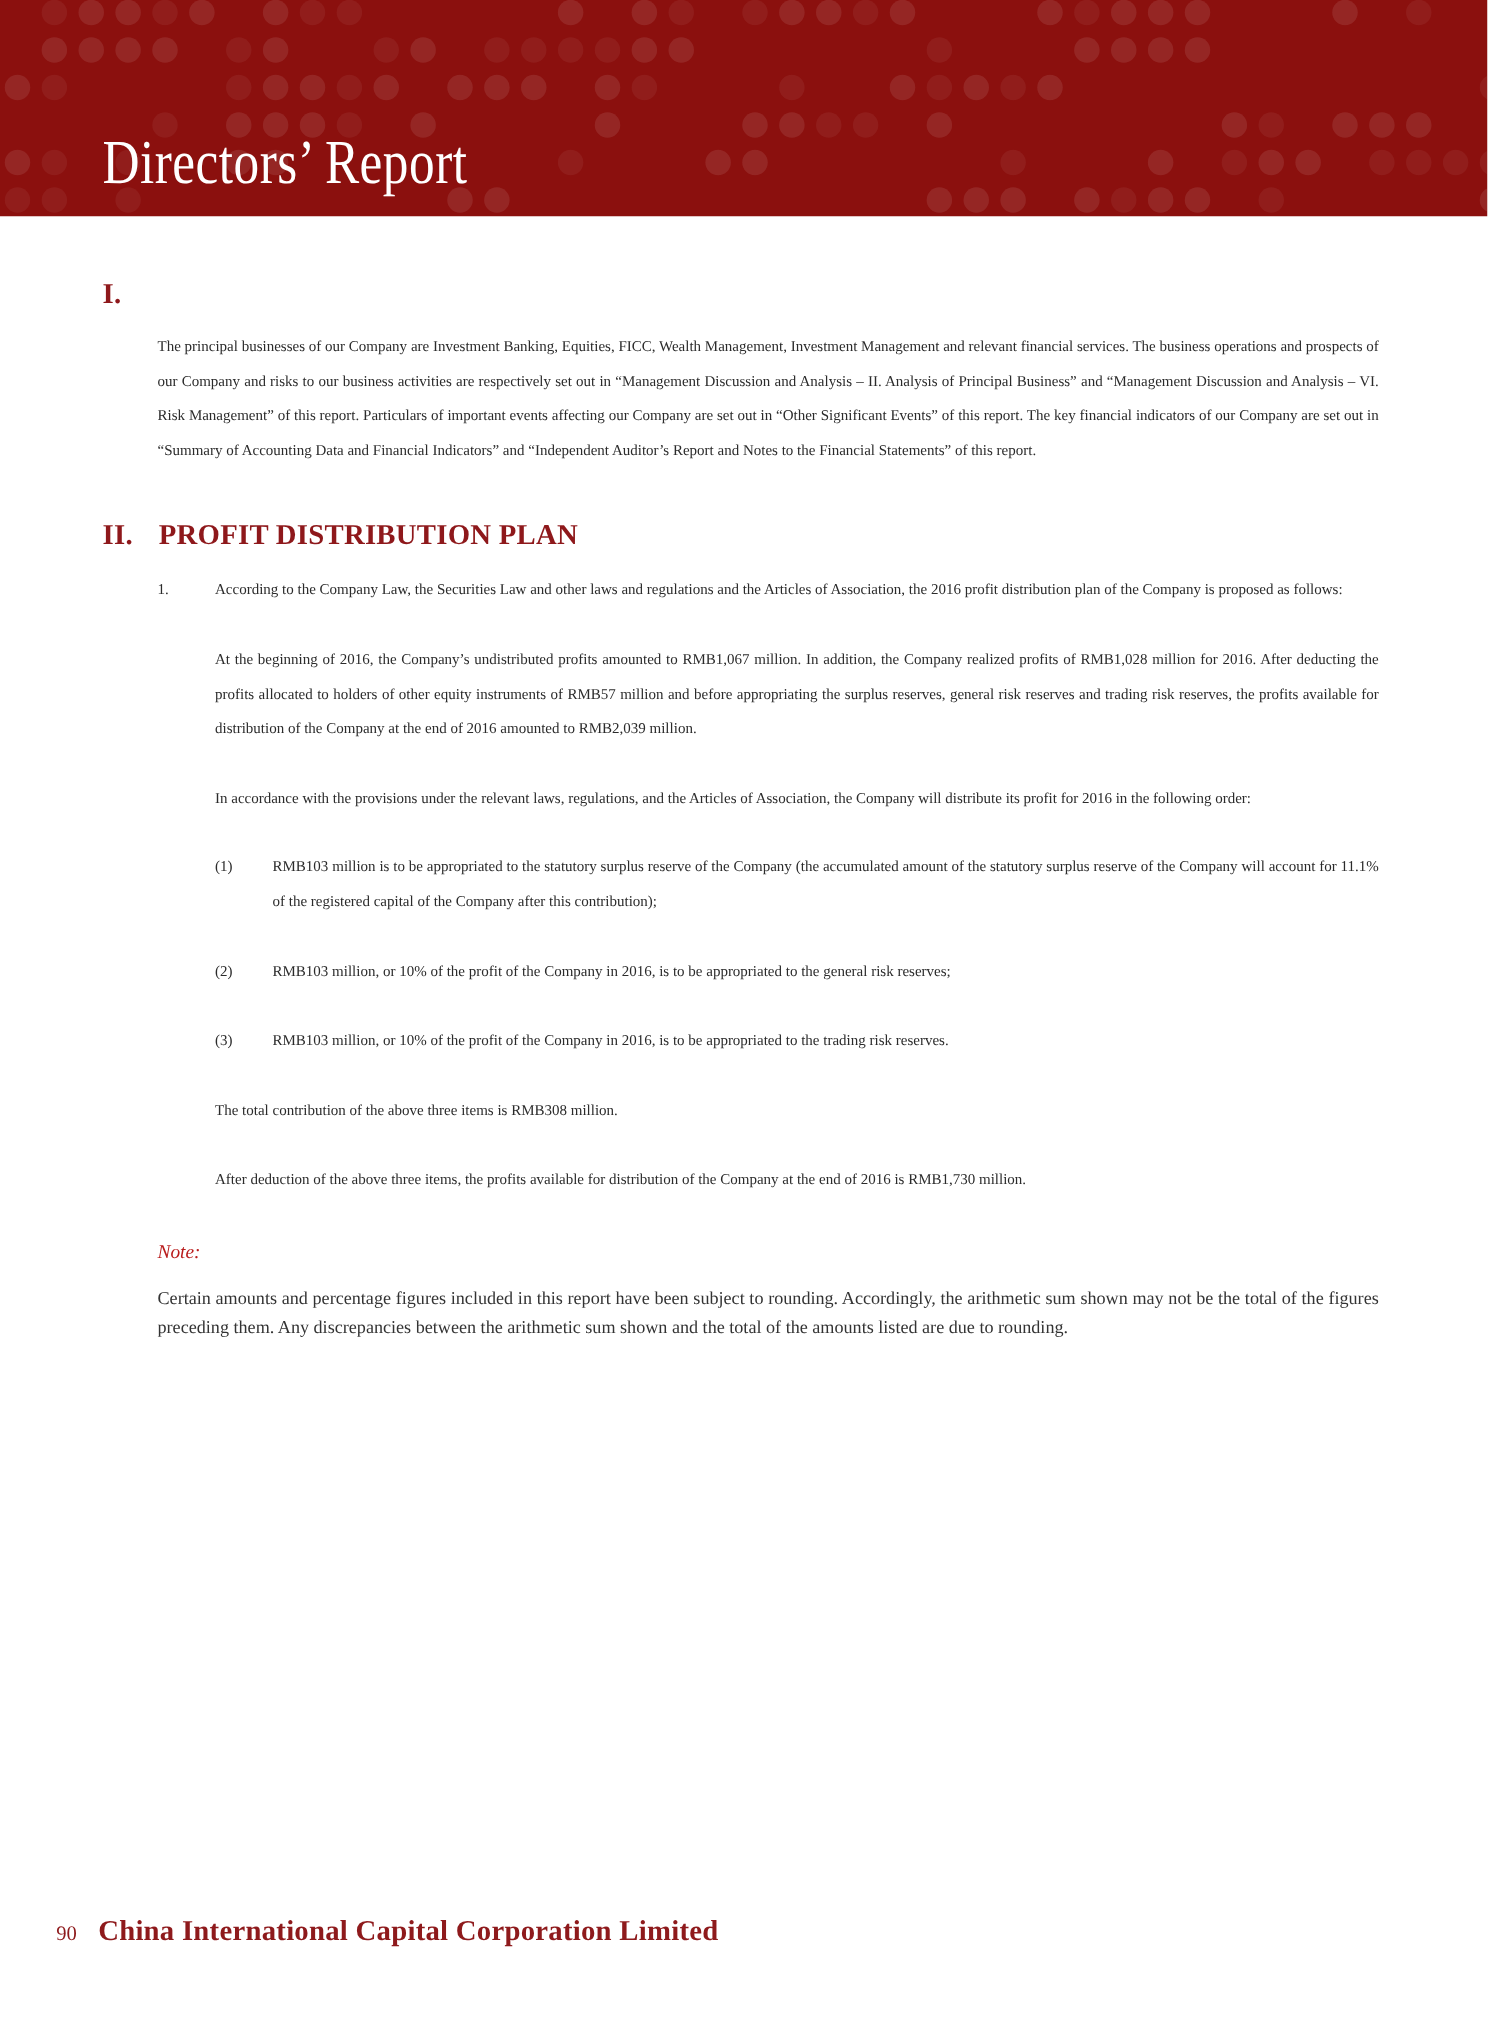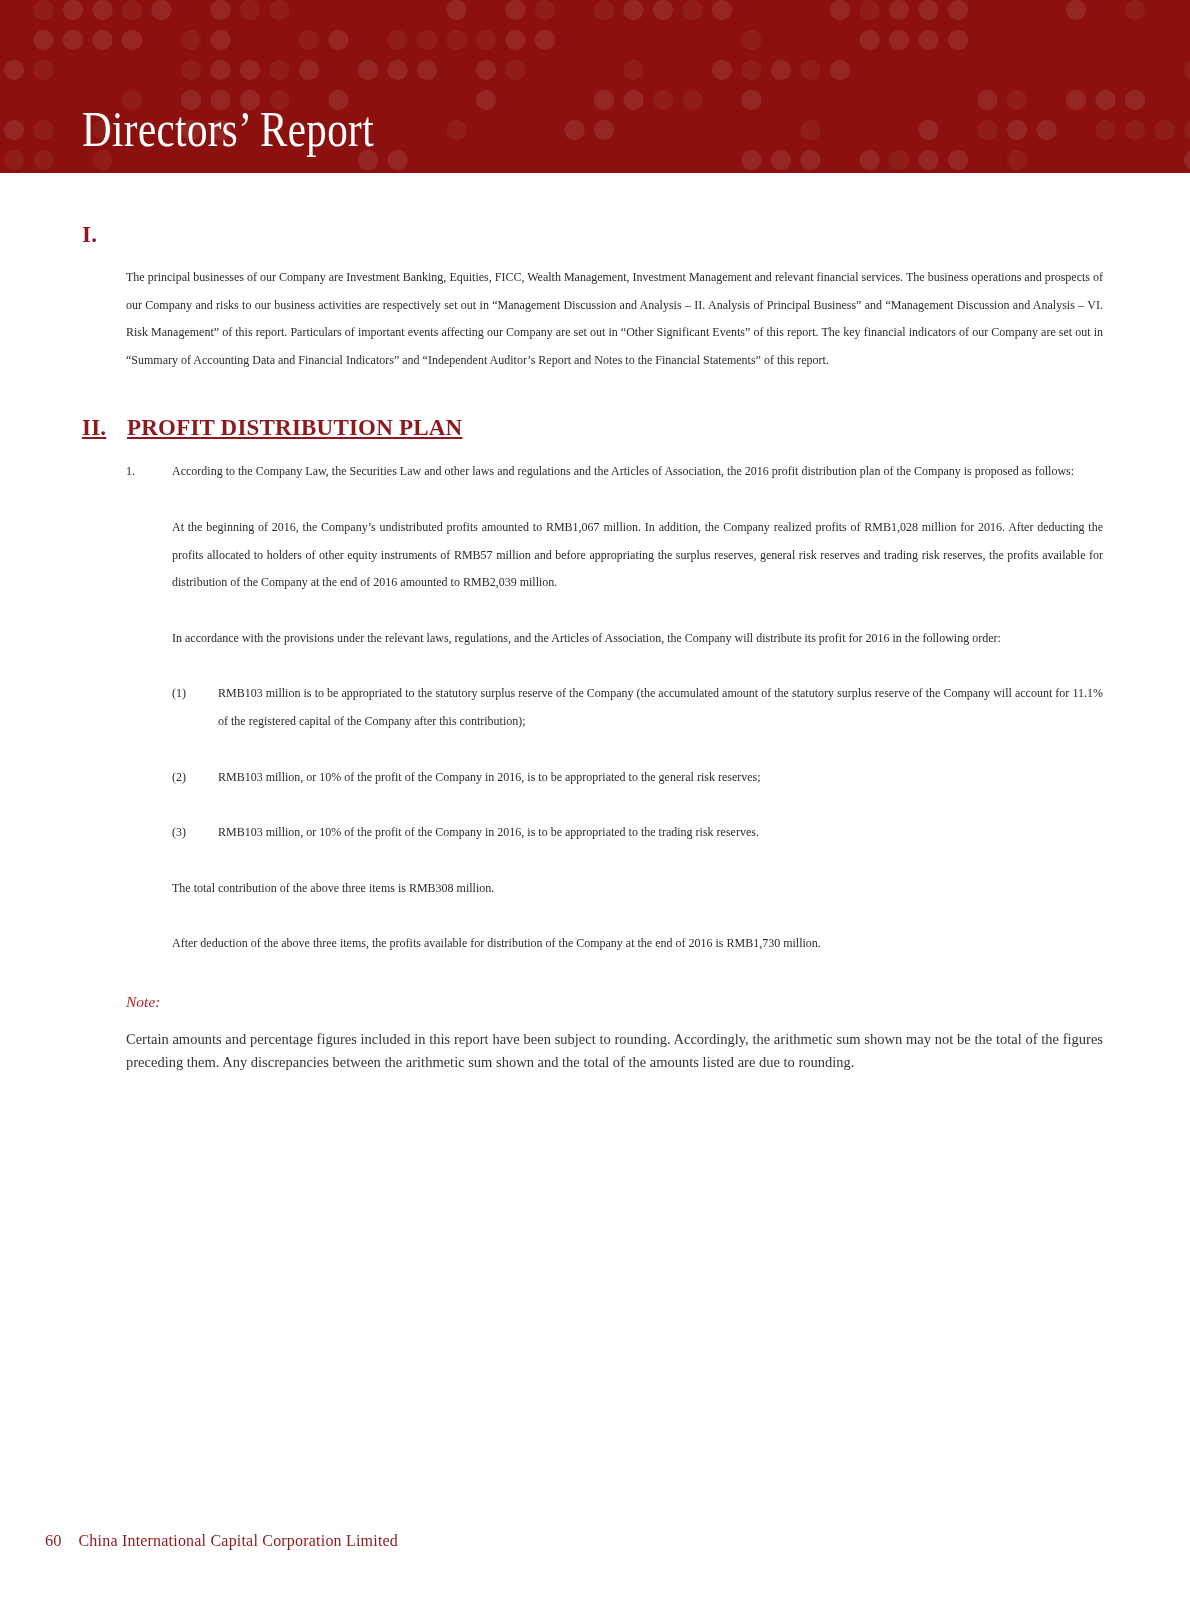--- a/index.html
+++ b/index.html
@@ -25,21 +25,21 @@
   }
 
   
   .sec-heading {
     display: flex; margin-left: 82px; margin-right: 87px;
     color: #8E181B; font-weight: bold; font-size: 23px; line-height: 28px;
     letter-spacing: 0.2px;
   }
   .sec-heading .sec-num { width: 45px; flex: none; }
   .sec-heading-1 { margin-top: 48px; margin-bottom: 15px; }
-  .sec-heading-2 { margin-top: 40px; margin-bottom: 16px; text-decoration: underline; }
+  .sec-heading-2 { margin-top: 40px; margin-bottom: 16px; }
 
   
   .body-text {
     font-size: 12px; line-height: 27.6px; color: #2b2b2b;
     text-align: justify;
   }
   .p-level1 { margin-left: 126px; width: 977px; }
   .item-level1 { display: flex; margin-left: 126px; width: 977px; }
   .item-level1 .item-num { width: 46px; flex: none; }
   .item-level1 .item-txt { flex: 1; text-align: justify; }
@@ -60,21 +60,21 @@
     margin-top: 16px; margin-left: 126px; width: 977px;
     font-size: 14.5px; line-height: 23px; color: #333333; text-align: justify;
   }
 
   
   .footer {
     position: absolute; left: 45px; top: 1512px;
     display: flex; align-items: baseline; color: #8E1A1C; white-space: nowrap;
   }
   .footer .page-num { font-size: 16.5px; margin-right: 17px; }
-  .footer .company { font-size: 16px; font-weight: normal; letter-spacing: 0.2px; margin-top: 20px; }
+  .footer .company { font-size: 23px; font-weight: bold; letter-spacing: 0.2px; margin-top: 20px; }
 </style>
 </head>
 <body>
 
 <div class="page">
 
   <div class="header">
     <svg class="header-dots" width="1190" height="173" viewBox="0 0 1190 173" xmlns="http://www.w3.org/2000/svg">
         <circle cx="43.5" cy="10.0" r="10.2" fill="#ffffff" opacity="0.055"></circle>
         <circle cx="73.0" cy="10.0" r="10.2" fill="#ffffff" opacity="0.095"></circle>
@@ -224,17 +224,17 @@
   </div>
 
   <p class="body-text p-level2 gap-std">The total contribution of the above three items is RMB308 million.</p>
 
   <p class="body-text p-level2 gap-std">After deduction of the above three items, the profits available for distribution of the Company at the end of 2016 is RMB1,730 million.</p>
 
   <p class="note-label">Note:</p>
   <p class="note-text">Certain amounts and percentage figures included in this report have been subject to rounding. Accordingly, the arithmetic sum shown may not be the total of the figures preceding them. Any discrepancies between the arithmetic sum shown and the total of the amounts listed are due to rounding.</p>
 
   <div class="footer">
-    <span class="page-num">60</span>
+    <span class="page-num">90</span>
     <span class="company">China International Capital Corporation Limited</span>
   </div>
 
 </div>
 
 </body></html>

